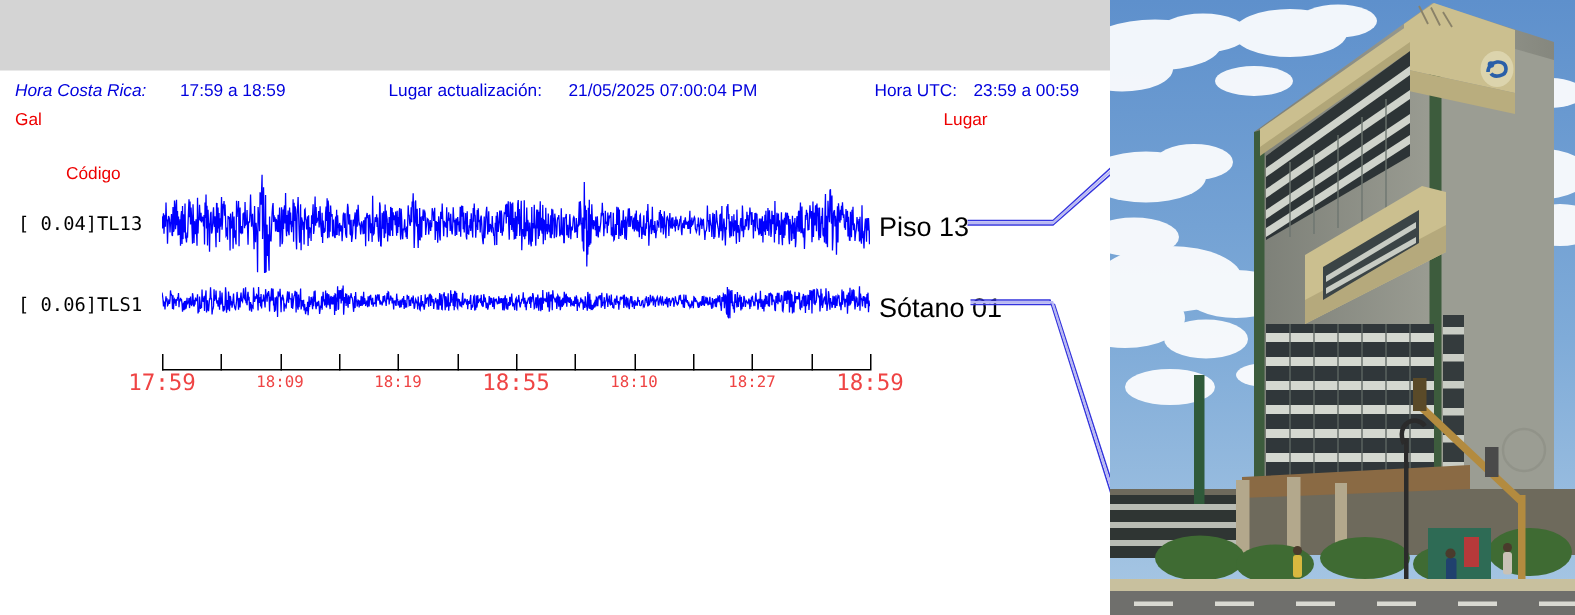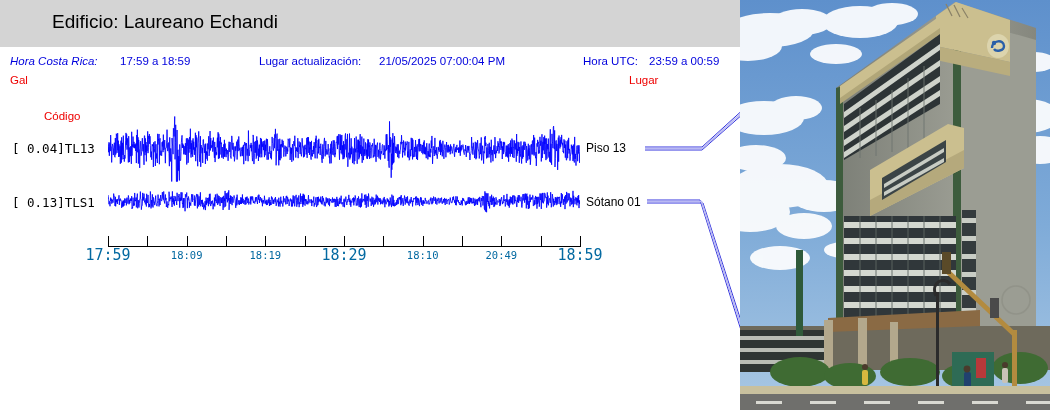--- a/index.html
+++ b/index.html
@@ -48,37 +48,37 @@
   .chan-label{
     position:absolute;left:12px;
     font-family:"DejaVu Sans Mono","Liberation Mono",monospace;
     font-size:12.5px;color:#000;white-space:nowrap;letter-spacing:0px;
   }
   .chan-label.c1{top:141px;}
   .chan-label.c2{top:195px;}
 
   .place-label{
     position:absolute;left:586px;
-    font-size:12px;color:#000;white-space:nowrap;
+    font-size:18px;color:#000;white-space:nowrap;
   }
   .place-label.p1{top:141px;}
   .place-label.p2{top:195px;}
 
   
   .trace-wrap{position:absolute;left:108px;width:472px;}
   .trace-wrap.t1{top:116px;height:66px;}
   .trace-wrap.t2{top:176px;height:50px;}
   .trace-wrap svg{display:block;width:472px;height:100%;}
 
   
   .axis{position:absolute;left:108px;top:236px;width:472px;height:30px;}
   .axis .axis-line{position:absolute;left:0;top:10px;width:472px;height:1px;background:#000;}
   .axis .tick{position:absolute;top:0;width:1px;height:11px;background:#000;}
   .axis .tlabel{
-    position:absolute;top:12px;color:#0369a1;white-space:nowrap;
+    position:absolute;top:12px;color:#ef4444;white-space:nowrap;
     font-family:"DejaVu Sans Mono","Liberation Mono",monospace;
     transform:translateX(-50%);
   }
   .axis .tlabel.major{font-size:15px;top:10px;}
   .axis .tlabel.minor{font-size:10.5px;top:13px;}
 
   
   .leader{position:absolute;left:0;top:0;width:740px;height:410px;pointer-events:none;}
 
   
@@ -86,21 +86,20 @@
   .photo svg{display:block;}
 </style>
 </head>
 <body>
 
 <div id="root">
 
   <div class="left-panel">
 
     <div class="title-bar">
-      <div class="title-building">Edificio: Laureano Echandi</div>
     </div>
 
     <div class="info-row blue i-cr-label">Hora Costa Rica:</div>
     <div class="info-row blue i-cr-value">17:59 a 18:59</div>
 
     <div class="info-row blue i-upd-label">Lugar actualización:</div>
     <div class="info-row blue i-upd-value">21/05/2025 07:00:04 PM</div>
 
     <div class="info-row blue i-utc-label">Hora UTC:</div>
     <div class="info-row blue i-utc-value">23:59 a 00:59</div>
@@ -110,47 +109,47 @@
     <div class="info-row red i-lugar">Lugar</div>
 
     <div class="chan-label c1">[  0.04]TL13</div>
     <div class="place-label p1">Piso 13</div>
     <div class="trace-wrap t1">
       <svg id="trace1" viewBox="0 0 472 66" preserveAspectRatio="none">
           <path d="M0.00,28.26L0.33,36.25L0.67,30.71L1.00,26.26L1.33,39.81L1.67,30.84L2.00,27.20L2.33,35.12L2.67,19.09L3.00,31.09L3.34,30.90L3.67,46.42L4.00,35.19L4.34,27.94L4.67,28.83L5.00,30.19L5.34,39.05L5.67,32.41L6.00,32.15L6.34,26.72L6.67,40.64L7.00,41.27L7.34,22.06L7.67,38.62L8.01,37.51L8.34,17.71L8.67,20.58L9.01,36.87L9.34,32.93L9.67,17.14L10.01,34.18L10.34,24.70L10.67,40.97L11.01,28.33L11.34,40.63L11.67,38.36L12.01,30.25L12.34,47.79L12.68,28.24L13.01,24.68L13.34,46.65L13.68,21.30L14.01,43.42L14.34,26.84L14.68,35.46L15.01,38.96L15.34,19.66L15.68,43.00L16.01,42.28L16.34,45.63L16.68,39.08L17.01,42.52L17.35,32.91L17.68,24.21L18.01,16.92L18.35,28.85L18.68,18.31L19.01,33.60L19.35,22.29L19.68,27.53L20.01,36.43L20.35,46.42L20.68,20.18L21.01,30.69L21.35,46.07L21.68,31.43L22.02,36.80L22.35,40.17L22.68,30.24L23.02,38.38L23.35,47.83L23.68,15.80L24.02,39.69L24.35,28.47L24.68,30.75L25.02,20.57L25.35,27.40L25.68,31.54L26.02,25.84L26.35,32.24L26.69,28.35L27.02,31.51L27.35,28.56L27.69,34.96L28.02,27.37L28.35,47.05L28.69,19.06L29.02,29.33L29.35,13.66L29.69,36.29L30.02,21.25L30.35,47.63L30.69,23.88L31.02,32.39L31.36,33.92L31.69,51.90L32.02,33.65L32.36,26.34L32.69,25.24L33.02,39.69L33.36,38.68L33.69,35.72L34.02,27.06L34.36,22.17L34.69,33.16L35.02,35.29L35.36,28.15L35.69,38.82L36.03,48.85L36.36,19.70L36.69,19.74L37.03,39.18L37.36,22.38L37.69,36.27L38.03,26.07L38.36,45.39L38.69,29.48L39.03,35.10L39.36,28.39L39.69,15.36L40.03,37.13L40.36,31.49L40.70,19.88L41.03,22.95L41.36,18.06L41.70,27.86L42.03,20.27L42.36,29.26L42.70,41.21L43.03,40.62L43.36,35.61L43.70,43.76L44.03,28.38L44.36,28.46L44.70,30.15L45.03,28.65L45.37,51.01L45.70,26.37L46.03,36.30L46.37,35.51L46.70,32.41L47.03,25.24L47.37,49.90L47.70,34.99L48.03,28.28L48.37,42.45L48.70,37.53L49.03,43.54L49.37,47.00L49.70,17.83L50.04,28.56L50.37,23.22L50.70,24.34L51.04,17.97L51.37,48.21L51.70,24.82L52.04,22.31L52.37,38.98L52.70,39.38L53.04,34.76L53.37,39.04L53.70,39.73L54.04,26.26L54.37,30.49L54.71,25.47L55.04,36.14L55.37,18.63L55.71,33.95L56.04,33.45L56.37,32.83L56.71,24.04L57.04,36.82L57.37,47.20L57.71,32.12L58.04,32.37L58.37,31.90L58.71,24.78L59.04,13.68L59.38,26.36L59.71,35.12L60.04,30.04L60.38,26.50L60.71,34.18L61.04,37.67L61.38,50.16L61.71,21.37L62.04,40.81L62.38,45.48L62.71,32.45L63.04,37.73L63.38,40.10L63.71,65.50L64.05,22.02L64.38,27.10L64.71,30.09L65.05,38.16L65.38,12.25L65.71,14.17L66.05,20.47L66.38,11.30L66.71,0.50L67.05,43.35L67.38,26.35L67.71,8.80L68.05,31.91L68.38,65.50L68.72,65.50L69.05,13.99L69.38,65.50L69.72,34.97L70.05,33.78L70.38,54.68L70.72,40.21L71.05,56.20L71.38,64.44L71.72,28.41L72.05,44.85L72.38,44.11L72.72,44.33L73.05,35.37L73.39,26.39L73.72,21.58L74.05,19.33L74.39,31.94L74.72,27.53L75.05,31.56L75.39,28.77L75.72,38.31L76.05,29.97L76.39,30.94L76.72,37.64L77.05,38.54L77.39,27.23L77.72,38.73L78.06,35.20L78.39,22.37L78.72,48.50L79.06,37.12L79.39,30.65L79.72,22.21L80.06,46.84L80.39,44.75L80.72,23.65L81.06,36.66L81.39,23.40L81.72,20.96L82.06,33.00L82.39,12.72L82.73,36.26L83.06,41.50L83.39,27.28L83.73,38.31L84.06,24.41L84.39,38.79L84.73,40.83L85.06,22.36L85.39,33.63L85.73,25.76L86.06,33.76L86.39,38.83L86.73,31.36L87.06,35.15L87.40,16.76L87.73,45.18L88.06,19.21L88.40,31.30L88.73,21.50L89.06,23.48L89.40,42.62L89.73,50.24L90.06,27.35L90.40,22.21L90.73,15.35L91.06,26.23L91.40,37.92L91.73,45.78L92.07,40.48L92.40,20.16L92.73,50.80L93.07,29.00L93.40,30.65L93.73,32.13L94.07,37.27L94.40,31.81L94.73,46.98L95.07,23.96L95.40,23.43L95.73,29.69L96.07,31.07L96.40,36.98L96.73,31.34L97.07,28.28L97.40,47.95L97.74,27.59L98.07,42.84L98.40,35.37L98.74,39.06L99.07,35.83L99.40,44.60L99.74,27.47L100.07,33.28L100.40,27.09L100.74,20.23L101.07,39.94L101.40,37.49L101.74,26.00L102.07,15.05L102.41,34.45L102.74,22.01L103.07,32.22L103.41,31.91L103.74,29.18L104.07,31.02L104.41,24.61L104.74,35.62L105.07,30.75L105.41,21.55L105.74,33.02L106.07,36.98L106.41,41.93L106.74,25.91L107.08,46.07L107.41,31.08L107.74,35.54L108.08,39.26L108.41,36.29L108.74,38.48L109.08,25.82L109.41,21.70L109.74,31.39L110.08,16.23L110.41,42.81L110.74,17.69L111.08,21.18L111.41,42.25L111.75,25.30L112.08,38.54L112.41,21.04L112.75,27.67L113.08,28.05L113.41,26.63L113.75,41.61L114.08,31.57L114.41,31.02L114.75,41.12L115.08,41.78L115.41,42.73L115.75,28.34L116.08,40.84L116.42,23.84L116.75,40.61L117.08,27.55L117.42,34.90L117.75,34.45L118.08,41.17L118.42,32.61L118.75,35.64L119.08,38.32L119.42,34.23L119.75,35.85L120.08,44.79L120.42,38.07L120.75,27.73L121.09,25.75L121.42,28.58L121.75,35.96L122.09,26.11L122.42,39.72L122.75,41.37L123.09,42.55L123.42,26.76L123.75,19.88L124.09,22.38L124.42,32.94L124.75,33.70L125.09,26.84L125.42,40.01L125.76,40.48L126.09,30.51L126.42,45.35L126.76,42.62L127.09,39.46L127.42,30.44L127.76,34.71L128.09,32.10L128.42,29.16L128.76,25.62L129.09,43.51L129.42,37.14L129.76,23.61L130.09,35.15L130.43,30.77L130.76,20.46L131.09,27.44L131.43,34.32L131.76,32.32L132.09,34.62L132.43,40.32L132.76,37.05L133.09,31.51L133.43,33.55L133.76,35.35L134.09,40.18L134.43,30.82L134.76,39.85L135.10,33.39L135.43,28.91L135.76,48.16L136.10,30.36L136.43,27.58L136.76,25.99L137.10,29.38L137.43,27.41L137.76,44.82L138.10,34.80L138.43,27.00L138.76,30.28L139.10,39.55L139.43,32.89L139.77,35.48L140.10,45.26L140.43,14.56L140.77,35.23L141.10,40.04L141.43,39.48L141.77,33.51L142.10,28.82L142.43,29.56L142.77,31.91L143.10,26.90L143.43,35.30L143.77,28.98L144.10,39.50L144.44,45.14L144.77,41.40L145.10,18.93L145.44,21.35L145.77,47.84L146.10,47.94L146.44,37.44L146.77,25.81L147.10,32.70L147.44,36.65L147.77,24.91L148.10,42.63L148.44,41.66L148.77,20.41L149.11,39.67L149.44,24.45L149.77,28.29L150.11,30.26L150.44,45.01L150.77,32.69L151.11,40.86L151.44,28.64L151.77,40.45L152.11,41.37L152.44,21.94L152.77,23.29L153.11,37.71L153.44,22.75L153.78,41.29L154.11,25.54L154.44,30.71L154.78,28.51L155.11,27.65L155.44,34.12L155.78,25.05L156.11,33.64L156.44,41.11L156.78,24.50L157.11,39.28L157.44,28.69L157.78,35.26L158.11,25.42L158.45,22.73L158.78,35.42L159.11,43.74L159.45,23.18L159.78,29.34L160.11,40.53L160.45,43.53L160.78,36.39L161.11,37.64L161.45,35.69L161.78,30.24L162.11,37.77L162.45,37.15L162.78,42.12L163.12,34.94L163.45,43.32L163.78,33.66L164.12,20.93L164.45,27.05L164.78,27.55L165.12,32.98L165.45,34.62L165.78,31.53L166.12,22.14L166.45,32.14L166.78,18.40L167.12,22.01L167.45,12.89L167.79,29.04L168.12,49.32L168.45,38.97L168.79,18.94L169.12,17.64L169.45,32.54L169.79,34.93L170.12,23.22L170.45,38.90L170.79,49.34L171.12,33.28L171.45,43.96L171.79,22.74L172.12,44.28L172.46,28.47L172.79,36.59L173.12,42.28L173.46,28.02L173.79,30.40L174.12,23.63L174.46,31.31L174.79,25.78L175.12,24.85L175.46,26.41L175.79,40.66L176.12,36.26L176.46,33.26L176.79,29.65L177.13,30.05L177.46,30.19L177.79,40.39L178.13,36.26L178.46,32.49L178.79,30.69L179.13,38.00L179.46,32.48L179.79,35.46L180.13,22.78L180.46,24.30L180.79,25.54L181.13,31.27L181.46,29.79L181.80,22.45L182.13,43.96L182.46,37.53L182.80,31.33L183.13,37.93L183.46,32.02L183.80,45.84L184.13,37.45L184.46,28.14L184.80,31.74L185.13,41.62L185.46,44.36L185.80,25.20L186.13,29.06L186.47,29.79L186.80,19.76L187.13,28.96L187.47,33.50L187.80,41.56L188.13,31.24L188.47,35.06L188.80,32.17L189.13,34.38L189.47,35.94L189.80,22.18L190.13,42.15L190.47,31.72L190.80,30.51L191.13,25.48L191.47,31.07L191.80,29.33L192.14,37.95L192.47,26.48L192.80,33.03L193.14,38.27L193.47,40.31L193.80,35.26L194.14,22.26L194.47,28.98L194.80,31.65L195.14,31.39L195.47,41.30L195.80,30.94L196.14,29.61L196.47,40.59L196.81,30.59L197.14,28.76L197.47,33.08L197.81,32.61L198.14,38.45L198.47,36.53L198.81,21.86L199.14,41.89L199.47,23.62L199.81,21.00L200.14,28.56L200.47,21.30L200.81,36.90L201.14,25.62L201.48,38.92L201.81,31.58L202.14,33.22L202.48,26.02L202.81,41.44L203.14,43.65L203.48,24.89L203.81,39.90L204.14,37.35L204.48,40.47L204.81,34.14L205.14,35.66L205.48,30.07L205.81,38.04L206.15,26.17L206.48,32.02L206.81,37.22L207.15,42.32L207.48,22.67L207.81,31.84L208.15,19.72L208.48,27.06L208.81,27.74L209.15,42.43L209.48,35.43L209.81,34.36L210.15,23.94L210.48,37.39L210.82,22.80L211.15,30.15L211.48,32.05L211.82,30.75L212.15,39.01L212.48,29.30L212.82,27.74L213.15,32.74L213.48,40.34L213.82,44.40L214.15,46.83L214.48,38.34L214.82,28.32L215.15,42.78L215.49,37.83L215.82,30.19L216.15,24.90L216.49,21.92L216.82,30.81L217.15,40.32L217.49,34.33L217.82,24.92L218.15,38.62L218.49,36.06L218.82,33.35L219.15,34.45L219.49,38.03L219.82,38.54L220.16,28.07L220.49,35.43L220.82,35.93L221.16,41.39L221.49,40.38L221.82,47.46L222.16,32.47L222.49,37.57L222.82,27.80L223.16,47.29L223.49,25.41L223.82,29.77L224.16,38.69L224.49,34.53L224.83,30.83L225.16,24.37L225.49,30.93L225.83,39.28L226.16,24.34L226.49,27.48L226.83,41.16L227.16,37.01L227.49,38.31L227.83,30.27L228.16,25.94L228.49,26.29L228.83,26.49L229.16,20.30L229.50,33.06L229.83,19.83L230.16,28.58L230.50,27.43L230.83,18.13L231.16,34.40L231.50,43.76L231.83,29.63L232.16,18.44L232.50,34.05L232.83,19.63L233.16,37.37L233.50,28.26L233.83,18.94L234.17,38.47L234.50,29.37L234.83,43.16L235.17,42.93L235.50,25.24L235.83,43.10L236.17,28.20L236.50,41.33L236.83,33.66L237.17,19.85L237.50,17.42L237.83,33.56L238.17,23.27L238.50,41.27L238.84,36.22L239.17,27.69L239.50,17.91L239.84,50.81L240.17,39.26L240.50,36.73L240.84,38.01L241.17,41.73L241.50,17.56L241.84,43.45L242.17,32.26L242.50,41.55L242.84,36.15L243.17,22.28L243.51,38.19L243.84,30.62L244.17,32.90L244.51,47.09L244.84,44.15L245.17,32.42L245.51,37.27L245.84,46.29L246.17,48.22L246.51,21.99L246.84,45.07L247.17,36.16L247.51,32.72L247.84,36.35L248.18,20.54L248.51,33.08L248.84,37.18L249.18,47.79L249.51,33.36L249.84,23.73L250.18,36.38L250.51,23.80L250.84,43.29L251.18,25.20L251.51,41.42L251.84,28.14L252.18,18.10L252.51,37.70L252.85,29.11L253.18,37.75L253.51,39.84L253.85,20.59L254.18,46.77L254.51,30.62L254.85,30.98L255.18,35.23L255.51,44.09L255.85,22.57L256.18,38.28L256.51,33.38L256.85,40.08L257.18,37.45L257.52,26.36L257.85,32.65L258.18,38.75L258.52,33.66L258.85,42.54L259.18,27.51L259.52,42.78L259.85,23.24L260.18,40.37L260.52,23.68L260.85,31.14L261.18,29.26L261.52,42.83L261.85,26.43L262.19,29.66L262.52,34.23L262.85,42.16L263.19,40.14L263.52,31.24L263.85,28.97L264.19,30.11L264.52,27.36L264.85,32.69L265.19,41.56L265.52,39.39L265.85,40.58L266.19,22.76L266.52,38.44L266.86,40.29L267.19,40.50L267.52,28.89L267.86,45.71L268.19,45.71L268.52,29.30L268.86,29.13L269.19,28.31L269.52,26.62L269.86,40.80L270.19,39.67L270.52,33.79L270.86,41.69L271.19,42.48L271.53,34.49L271.86,26.77L272.19,32.62L272.53,43.54L272.86,37.62L273.19,35.08L273.53,37.56L273.86,34.30L274.19,29.42L274.53,28.46L274.86,29.28L275.19,39.08L275.53,37.32L275.86,38.47L276.20,29.35L276.53,34.27L276.86,42.60L277.20,33.61L277.53,35.22L277.86,28.15L278.20,18.45L278.53,34.30L278.86,18.10L279.20,23.57L279.53,33.06L279.86,33.08L280.20,44.99L280.53,29.08L280.87,49.18L281.20,51.69L281.53,5.39L281.87,36.55L282.20,21.05L282.53,30.84L282.87,23.93L283.20,61.71L283.53,37.75L283.87,53.75L284.20,22.44L284.53,48.54L284.87,17.17L285.20,47.30L285.53,26.87L285.87,46.39L286.20,35.66L286.54,20.14L286.87,29.34L287.20,36.12L287.54,36.89L287.87,30.62L288.20,34.55L288.54,31.55L288.87,37.47L289.20,28.43L289.54,40.99L289.87,41.11L290.20,28.25L290.54,34.54L290.87,42.24L291.21,34.64L291.54,37.29L291.87,37.90L292.21,34.94L292.54,32.02L292.87,25.89L293.21,28.23L293.54,19.15L293.87,27.26L294.21,26.06L294.54,41.41L294.87,34.87L295.21,36.27L295.54,24.50L295.88,31.61L296.21,33.24L296.54,31.79L296.88,39.50L297.21,25.62L297.54,34.46L297.88,31.56L298.21,27.67L298.54,28.57L298.88,27.49L299.21,25.38L299.54,40.83L299.88,35.47L300.21,41.71L300.55,37.26L300.88,25.90L301.21,44.25L301.55,43.76L301.88,39.43L302.21,33.40L302.55,40.23L302.88,40.26L303.21,21.83L303.55,33.95L303.88,27.98L304.21,22.27L304.55,43.40L304.88,23.75L305.22,37.16L305.55,41.01L305.88,41.06L306.22,33.33L306.55,30.97L306.88,40.73L307.22,32.08L307.55,24.11L307.88,35.79L308.22,30.56L308.55,43.08L308.88,33.91L309.22,28.32L309.55,44.02L309.89,35.71L310.22,31.44L310.55,29.16L310.89,23.04L311.22,35.36L311.55,22.85L311.89,30.50L312.22,35.23L312.55,28.12L312.89,29.26L313.22,28.79L313.55,33.87L313.89,36.86L314.22,31.51L314.56,29.09L314.89,38.25L315.22,28.73L315.56,26.41L315.89,37.10L316.22,24.40L316.56,38.17L316.89,33.11L317.22,30.77L317.56,38.42L317.89,31.87L318.22,42.18L318.56,27.79L318.89,27.16L319.23,34.87L319.56,36.16L319.89,43.38L320.23,35.21L320.56,40.44L320.89,32.64L321.23,27.55L321.56,40.71L321.89,38.68L322.23,41.20L322.56,32.83L322.89,36.56L323.23,24.53L323.56,32.02L323.90,19.95L324.23,29.51L324.56,47.85L324.90,38.67L325.23,34.68L325.56,32.31L325.90,30.15L326.23,40.03L326.56,38.55L326.90,21.92L327.23,37.40L327.56,33.98L327.90,36.91L328.23,39.23L328.57,31.33L328.90,36.92L329.23,42.73L329.57,38.14L329.90,37.64L330.23,30.88L330.57,34.10L330.90,31.79L331.23,35.76L331.57,25.32L331.90,30.54L332.23,23.95L332.57,39.06L332.90,26.64L333.24,36.21L333.57,28.18L333.90,29.71L334.24,40.36L334.57,35.80L334.90,24.80L335.24,33.40L335.57,35.80L335.90,42.80L336.24,34.31L336.57,29.13L336.90,28.52L337.24,30.08L337.57,31.48L337.91,41.28L338.24,31.60L338.57,26.00L338.91,33.90L339.24,36.33L339.57,32.15L339.91,29.00L340.24,36.41L340.57,28.84L340.91,34.62L341.24,33.58L341.57,35.63L341.91,30.50L342.24,38.27L342.58,28.43L342.91,34.63L343.24,30.40L343.58,31.15L343.91,33.35L344.24,37.44L344.58,35.26L344.91,34.19L345.24,30.60L345.58,30.86L345.91,27.88L346.24,37.97L346.58,40.75L346.91,35.00L347.25,32.61L347.58,35.98L347.91,30.84L348.25,36.30L348.58,30.67L348.91,28.89L349.25,33.74L349.58,32.57L349.91,33.63L350.25,31.97L350.58,36.71L350.91,31.12L351.25,36.61L351.58,31.42L351.92,24.51L352.25,39.76L352.58,30.56L352.92,35.30L353.25,28.97L353.58,33.83L353.92,33.45L354.25,31.73L354.58,29.77L354.92,28.63L355.25,29.51L355.58,36.60L355.92,37.22L356.25,38.62L356.59,37.50L356.92,33.39L357.25,35.04L357.59,29.00L357.92,32.97L358.25,40.91L358.59,34.49L358.92,33.80L359.25,29.96L359.59,30.45L359.92,36.62L360.25,30.59L360.59,34.34L360.92,29.92L361.26,35.66L361.59,38.13L361.92,44.00L362.26,38.91L362.59,37.95L362.92,37.72L363.26,34.53L363.59,21.00L363.92,31.49L364.26,30.69L364.59,35.16L364.92,38.65L365.26,26.75L365.59,31.95L365.93,33.80L366.26,34.90L366.59,42.06L366.93,32.31L367.26,25.80L367.59,34.98L367.93,43.25L368.26,26.63L368.59,42.16L368.93,34.33L369.26,32.02L369.59,24.13L369.93,29.95L370.26,32.74L370.60,35.31L370.93,36.84L371.26,42.53L371.60,39.56L371.93,27.34L372.26,27.08L372.60,38.14L372.93,32.93L373.26,21.42L373.60,44.37L373.93,41.25L374.26,34.63L374.60,29.73L374.93,33.69L375.27,39.84L375.60,47.63L375.93,35.38L376.27,37.23L376.60,21.49L376.93,23.04L377.27,20.09L377.60,29.98L377.93,26.76L378.27,37.52L378.60,42.42L378.93,31.48L379.27,39.83L379.60,41.56L379.93,27.97L380.27,32.97L380.60,34.49L380.94,41.47L381.27,26.78L381.60,38.14L381.94,33.79L382.27,30.83L382.60,37.83L382.94,46.51L383.27,23.76L383.60,35.44L383.94,39.15L384.27,33.96L384.60,38.93L384.94,45.24L385.27,38.96L385.61,31.95L385.94,29.40L386.27,33.46L386.61,38.17L386.94,21.09L387.27,28.55L387.61,42.12L387.94,36.65L388.27,34.56L388.61,37.16L388.94,30.22L389.27,30.93L389.61,34.96L389.94,25.25L390.28,30.98L390.61,27.39L390.94,37.44L391.28,35.86L391.61,29.39L391.94,22.40L392.28,26.75L392.61,25.64L392.94,33.91L393.28,25.42L393.61,31.62L393.94,30.70L394.28,43.02L394.61,30.41L394.95,35.14L395.28,26.00L395.61,38.08L395.95,25.83L396.28,28.42L396.61,26.59L396.95,35.76L397.28,36.42L397.61,37.52L397.95,40.85L398.28,29.63L398.61,40.14L398.95,35.48L399.28,29.62L399.62,41.38L399.95,34.72L400.28,28.14L400.62,45.70L400.95,31.59L401.28,37.19L401.62,37.77L401.95,27.13L402.28,40.61L402.62,24.46L402.95,36.77L403.28,31.10L403.62,37.95L403.95,22.65L404.29,30.98L404.62,41.17L404.95,24.23L405.29,31.67L405.62,31.17L405.95,41.99L406.29,38.72L406.62,24.45L406.95,30.98L407.29,33.49L407.62,27.40L407.95,29.63L408.29,45.71L408.62,18.02L408.96,39.93L409.29,32.94L409.62,37.45L409.96,25.79L410.29,35.01L410.62,29.77L410.96,26.39L411.29,46.83L411.62,30.92L411.96,36.58L412.29,40.65L412.62,37.65L412.96,25.44L413.29,42.33L413.63,47.55L413.96,30.39L414.29,34.43L414.63,42.60L414.96,29.24L415.29,41.00L415.63,26.92L415.96,25.68L416.29,32.27L416.63,33.77L416.96,25.83L417.29,29.49L417.63,27.82L417.96,42.71L418.30,46.82L418.63,29.98L418.96,33.08L419.30,34.02L419.63,44.49L419.96,43.42L420.30,27.77L420.63,39.70L420.96,32.38L421.30,43.27L421.63,34.56L421.96,29.29L422.30,48.76L422.63,44.94L422.97,34.19L423.30,28.12L423.63,31.15L423.97,38.44L424.30,25.42L424.63,24.50L424.97,38.45L425.30,31.60L425.63,18.99L425.97,39.48L426.30,37.89L426.63,21.62L426.97,39.11L427.30,39.68L427.64,42.21L427.97,36.14L428.30,49.93L428.64,40.43L428.97,27.39L429.30,30.66L429.64,23.90L429.97,27.82L430.30,25.86L430.64,37.64L430.97,34.20L431.30,37.24L431.64,27.78L431.97,20.85L432.31,26.08L432.64,29.72L432.97,24.72L433.31,45.46L433.64,36.66L433.97,18.26L434.31,41.94L434.64,28.77L434.97,25.78L435.31,34.33L435.64,21.33L435.97,21.13L436.31,38.11L436.64,19.64L436.98,28.10L437.31,22.57L437.64,37.99L437.98,44.12L438.31,22.30L438.64,35.81L438.98,42.63L439.31,35.14L439.64,28.03L439.98,33.17L440.31,22.58L440.64,40.23L440.98,41.57L441.31,35.85L441.65,45.64L441.98,26.10L442.31,13.29L442.65,46.54L442.98,27.82L443.31,43.86L443.65,48.77L443.98,17.86L444.31,25.19L444.65,27.47L444.98,32.11L445.31,11.04L445.65,10.13L445.98,25.16L446.32,33.12L446.65,14.37L446.98,51.01L447.32,42.64L447.65,26.14L447.98,24.56L448.32,24.41L448.65,35.06L448.98,27.92L449.32,31.95L449.65,53.87L449.98,32.61L450.32,21.58L450.65,45.70L450.99,19.50L451.32,24.46L451.65,30.71L451.99,32.45L452.32,23.84L452.65,30.77L452.99,21.20L453.32,27.54L453.65,18.90L453.99,25.40L454.32,29.26L454.65,26.85L454.99,35.81L455.32,34.92L455.66,37.19L455.99,23.37L456.32,32.01L456.66,26.90L456.99,24.58L457.32,41.68L457.66,28.53L457.99,37.77L458.32,44.14L458.66,44.16L458.99,25.24L459.32,34.47L459.66,42.17L459.99,23.81L460.33,34.21L460.66,21.86L460.99,37.53L461.33,32.89L461.66,34.13L461.99,44.63L462.33,40.41L462.66,38.08L462.99,36.04L463.33,28.69L463.66,32.27L463.99,31.59L464.33,38.34L464.66,29.94L465.00,45.04L465.33,28.57L465.66,43.33L466.00,44.20L466.33,46.49L466.66,20.91L467.00,42.85L467.33,37.93L467.66,43.33L468.00,49.58L468.33,39.59L468.66,33.18L469.00,29.68L469.33,33.55L469.67,45.23L470.00,29.37L470.33,30.73L470.67,37.57L471.00,29.30L471.33,35.33L471.67,46.83L472.00,37.61" fill="none" stroke="#0000ff" stroke-width="0.85"></path>
         </svg>
     </div>
 
-    <div class="chan-label c2">[  0.13]TLS1</div>
+    <div class="chan-label c2">[  0.06]TLS1</div>
     <div class="place-label p2">Sótano 01</div>
     <div class="trace-wrap t2">
       <svg id="trace2" viewBox="0 0 472 50" preserveAspectRatio="none">
           <path d="M0.00,19.02L0.33,20.86L0.67,23.86L1.00,28.24L1.33,25.35L1.67,25.91L2.00,30.27L2.33,25.21L2.67,21.62L3.00,25.01L3.34,22.79L3.67,27.67L4.00,27.25L4.34,25.21L4.67,23.63L5.00,26.67L5.34,24.26L5.67,17.61L6.00,20.59L6.34,20.39L6.67,21.25L7.00,29.99L7.34,20.83L7.67,30.36L8.01,24.30L8.34,23.54L8.67,26.28L9.01,23.55L9.34,27.96L9.67,23.35L10.01,24.56L10.34,22.59L10.67,22.69L11.01,19.31L11.34,28.87L11.67,23.47L12.01,24.92L12.34,22.60L12.68,23.81L13.01,23.79L13.34,26.41L13.68,31.86L14.01,28.56L14.34,25.76L14.68,30.73L15.01,24.63L15.34,30.36L15.68,24.56L16.01,29.73L16.34,27.56L16.68,22.47L17.01,26.96L17.35,25.76L17.68,25.70L18.01,22.66L18.35,29.38L18.68,25.68L19.01,21.63L19.35,26.71L19.68,27.44L20.01,27.02L20.35,19.45L20.68,21.44L21.01,28.27L21.35,23.86L21.68,27.31L22.02,26.59L22.35,22.45L22.68,24.83L23.02,23.08L23.35,24.79L23.68,20.18L24.02,32.95L24.35,31.28L24.68,31.94L25.02,21.65L25.35,24.98L25.68,29.89L26.02,27.31L26.35,29.37L26.69,16.94L27.02,25.08L27.35,24.01L27.69,25.13L28.02,21.58L28.35,31.35L28.69,21.45L29.02,20.89L29.35,17.62L29.69,32.26L30.02,28.88L30.35,24.15L30.69,30.60L31.02,31.42L31.36,27.25L31.69,23.33L32.02,23.37L32.36,15.58L32.69,22.53L33.02,23.05L33.36,33.64L33.69,30.40L34.02,30.02L34.36,27.92L34.69,16.88L35.02,24.70L35.36,20.95L35.69,23.66L36.03,17.63L36.36,24.76L36.69,26.35L37.03,24.12L37.36,28.37L37.69,27.58L38.03,22.39L38.36,30.52L38.69,17.83L39.03,25.85L39.36,27.03L39.69,23.88L40.03,18.95L40.36,26.12L40.70,31.13L41.03,31.27L41.36,28.04L41.70,30.90L42.03,27.22L42.36,15.51L42.70,19.62L43.03,32.42L43.36,27.36L43.70,24.01L44.03,30.43L44.36,18.38L44.70,22.69L45.03,31.49L45.37,21.39L45.70,22.18L46.03,26.49L46.37,25.84L46.70,29.14L47.03,26.49L47.37,23.80L47.70,19.65L48.03,26.79L48.37,28.30L48.70,29.78L49.03,30.21L49.37,27.55L49.70,24.76L50.04,18.62L50.37,22.41L50.70,24.49L51.04,30.42L51.37,22.67L51.70,23.91L52.04,29.00L52.37,22.14L52.70,19.05L53.04,24.41L53.37,24.49L53.70,25.11L54.04,21.02L54.37,16.18L54.71,22.37L55.04,23.05L55.37,23.70L55.71,15.49L56.04,25.38L56.37,25.11L56.71,27.46L57.04,20.72L57.37,18.48L57.71,24.24L58.04,21.93L58.37,31.03L58.71,28.36L59.04,25.38L59.38,28.44L59.71,31.85L60.04,28.01L60.38,28.75L60.71,29.22L61.04,15.73L61.38,20.36L61.71,25.25L62.04,23.54L62.38,21.60L62.71,23.17L63.04,20.40L63.38,20.83L63.71,23.84L64.05,30.98L64.38,15.40L64.71,25.97L65.05,22.73L65.38,22.47L65.71,28.26L66.05,19.94L66.38,29.60L66.71,24.34L67.05,24.03L67.38,24.99L67.71,20.44L68.05,22.72L68.38,25.39L68.72,28.97L69.05,16.77L69.38,20.49L69.72,21.60L70.05,25.15L70.38,19.98L70.72,20.50L71.05,17.99L71.38,20.86L71.72,31.66L72.05,21.83L72.38,24.96L72.72,20.94L73.05,16.24L73.39,24.46L73.72,20.45L74.05,16.44L74.39,27.72L74.72,26.95L75.05,32.04L75.39,22.10L75.72,31.16L76.05,23.28L76.39,22.37L76.72,23.69L77.05,35.25L77.39,18.31L77.72,19.90L78.06,21.14L78.39,20.24L78.72,16.52L79.06,23.57L79.39,32.17L79.72,22.16L80.06,24.29L80.39,20.48L80.72,22.08L81.06,23.33L81.39,31.71L81.72,26.19L82.06,28.20L82.39,27.20L82.73,29.72L83.06,25.01L83.39,21.78L83.73,18.16L84.06,24.64L84.39,25.86L84.73,18.44L85.06,22.55L85.39,23.24L85.73,23.24L86.06,23.27L86.39,29.32L86.73,19.47L87.06,29.90L87.40,27.11L87.73,23.47L88.06,21.28L88.40,20.81L88.73,17.96L89.06,19.60L89.40,32.39L89.73,18.55L90.06,20.55L90.40,28.74L90.73,30.49L91.06,20.36L91.40,28.82L91.73,23.65L92.07,23.96L92.40,16.34L92.73,30.32L93.07,28.12L93.40,24.00L93.73,27.23L94.07,27.92L94.40,23.82L94.73,31.03L95.07,26.70L95.40,30.31L95.73,33.38L96.07,29.94L96.40,28.73L96.73,31.39L97.07,25.17L97.40,34.08L97.74,29.59L98.07,21.56L98.40,28.71L98.74,24.45L99.07,27.27L99.40,21.98L99.74,23.10L100.07,26.10L100.40,30.20L100.74,21.61L101.07,28.22L101.40,18.19L101.74,25.14L102.07,17.70L102.41,27.55L102.74,30.08L103.07,27.02L103.41,25.23L103.74,28.15L104.07,26.64L104.41,24.59L104.74,27.53L105.07,33.29L105.41,30.52L105.74,27.64L106.07,29.20L106.41,21.55L106.74,30.44L107.08,24.77L107.41,18.50L107.74,24.83L108.08,23.55L108.41,27.06L108.74,26.62L109.08,17.75L109.41,28.18L109.74,28.94L110.08,19.44L110.41,21.77L110.74,27.42L111.08,20.12L111.41,21.48L111.75,27.35L112.08,30.06L112.41,22.34L112.75,21.28L113.08,26.19L113.41,27.05L113.75,21.84L114.08,26.97L114.41,23.56L114.75,20.90L115.08,33.92L115.41,19.91L115.75,20.15L116.08,31.38L116.42,22.35L116.75,25.11L117.08,14.90L117.42,30.56L117.75,29.81L118.08,17.29L118.42,23.10L118.75,20.66L119.08,17.30L119.42,26.30L119.75,21.85L120.08,16.29L120.42,24.47L120.75,14.32L121.09,33.88L121.42,28.23L121.75,22.04L122.09,26.21L122.42,19.50L122.75,27.90L123.09,19.95L123.42,22.00L123.75,26.60L124.09,29.16L124.42,20.91L124.75,22.40L125.09,26.67L125.42,22.56L125.76,21.49L126.09,19.48L126.42,22.19L126.76,22.45L127.09,24.05L127.42,28.06L127.76,31.88L128.09,27.15L128.42,21.44L128.76,29.40L129.09,18.70L129.42,24.26L129.76,24.53L130.09,28.36L130.43,26.44L130.76,24.15L131.09,24.48L131.43,28.89L131.76,25.48L132.09,24.30L132.43,27.91L132.76,21.29L133.09,24.32L133.43,27.98L133.76,21.73L134.09,27.16L134.43,18.47L134.76,26.61L135.10,22.81L135.43,24.52L135.76,27.98L136.10,26.78L136.43,25.06L136.76,24.31L137.10,28.82L137.43,21.49L137.76,25.41L138.10,28.26L138.43,21.25L138.76,24.19L139.10,20.61L139.43,24.30L139.77,27.07L140.10,23.69L140.43,22.57L140.77,28.51L141.10,26.38L141.43,26.02L141.77,26.05L142.10,26.73L142.43,20.56L142.77,28.43L143.10,21.61L143.43,22.71L143.77,20.30L144.10,24.40L144.44,20.68L144.77,20.64L145.10,25.21L145.44,27.07L145.77,24.85L146.10,25.29L146.44,26.37L146.77,27.54L147.10,25.55L147.44,21.39L147.77,25.66L148.10,21.89L148.44,21.04L148.77,24.55L149.11,24.97L149.44,27.98L149.77,23.05L150.11,19.44L150.44,23.64L150.77,18.56L151.11,18.85L151.44,26.91L151.77,23.12L152.11,24.52L152.44,21.05L152.77,22.57L153.11,22.71L153.44,26.30L153.78,22.47L154.11,25.53L154.44,30.24L154.78,24.36L155.11,25.98L155.44,24.22L155.78,27.41L156.11,27.49L156.44,19.78L156.78,23.83L157.11,23.77L157.44,27.62L157.78,24.86L158.11,26.05L158.45,29.07L158.78,23.80L159.11,26.91L159.45,28.86L159.78,24.62L160.11,23.65L160.45,23.32L160.78,27.25L161.11,21.36L161.45,29.98L161.78,25.29L162.11,23.98L162.45,29.15L162.78,26.27L163.12,29.02L163.45,20.49L163.78,22.66L164.12,21.81L164.45,21.71L164.78,27.71L165.12,27.35L165.45,23.93L165.78,27.95L166.12,23.36L166.45,22.66L166.78,22.87L167.12,26.29L167.45,21.02L167.79,24.98L168.12,29.85L168.45,28.87L168.79,25.71L169.12,23.51L169.45,24.38L169.79,26.19L170.12,25.10L170.45,30.37L170.79,21.72L171.12,27.84L171.45,25.75L171.79,30.14L172.12,30.65L172.46,26.05L172.79,20.74L173.12,27.42L173.46,26.85L173.79,24.76L174.12,27.98L174.46,27.59L174.79,30.51L175.12,28.30L175.46,20.27L175.79,26.30L176.12,26.18L176.46,22.78L176.79,22.65L177.13,22.39L177.46,24.87L177.79,28.42L178.13,20.39L178.46,21.69L178.79,19.79L179.13,28.00L179.46,21.17L179.79,21.67L180.13,25.28L180.46,25.26L180.79,23.43L181.13,29.98L181.46,26.43L181.80,25.83L182.13,24.16L182.46,22.57L182.80,25.08L183.13,24.30L183.46,30.49L183.80,23.48L184.13,25.15L184.46,30.44L184.80,24.98L185.13,19.36L185.46,27.15L185.80,27.11L186.13,20.20L186.47,30.10L186.80,30.35L187.13,24.00L187.47,20.63L187.80,20.81L188.13,18.86L188.47,24.41L188.80,30.78L189.13,21.53L189.47,22.20L189.80,28.36L190.13,28.10L190.47,24.19L190.80,19.45L191.13,31.17L191.47,26.40L191.80,26.00L192.14,28.08L192.47,17.58L192.80,25.83L193.14,20.05L193.47,22.96L193.80,24.07L194.14,28.02L194.47,19.86L194.80,30.82L195.14,17.78L195.47,28.48L195.80,18.39L196.14,24.76L196.47,19.42L196.81,28.99L197.14,29.64L197.47,23.01L197.81,25.06L198.14,23.32L198.47,27.12L198.81,28.19L199.14,25.09L199.47,27.87L199.81,28.33L200.14,23.23L200.47,19.15L200.81,27.34L201.14,26.38L201.48,25.90L201.81,23.41L202.14,23.42L202.48,24.84L202.81,25.47L203.14,27.13L203.48,23.41L203.81,30.09L204.14,24.64L204.48,26.18L204.81,25.42L205.14,26.60L205.48,23.44L205.81,20.63L206.15,30.60L206.48,27.17L206.81,28.80L207.15,28.45L207.48,25.09L207.81,21.69L208.15,21.16L208.48,31.04L208.81,29.60L209.15,29.85L209.48,20.99L209.81,29.14L210.15,27.80L210.48,20.77L210.82,26.11L211.15,24.94L211.48,23.60L211.82,24.94L212.15,22.65L212.48,26.20L212.82,20.60L213.15,27.19L213.48,27.71L213.82,24.54L214.15,28.49L214.48,20.15L214.82,21.89L215.15,25.41L215.49,22.30L215.82,25.18L216.15,29.50L216.49,27.67L216.82,25.82L217.15,30.39L217.49,28.91L217.82,26.98L218.15,21.42L218.49,25.83L218.82,27.17L219.15,22.39L219.49,26.10L219.82,22.68L220.16,25.52L220.49,28.65L220.82,26.98L221.16,22.28L221.49,30.15L221.82,24.88L222.16,23.46L222.49,24.97L222.82,22.99L223.16,25.03L223.49,26.24L223.82,25.69L224.16,26.64L224.49,21.50L224.83,24.31L225.16,26.52L225.49,22.94L225.83,23.87L226.16,25.99L226.49,22.78L226.83,24.25L227.16,30.80L227.49,23.35L227.83,23.12L228.16,30.90L228.49,23.76L228.83,20.88L229.16,26.06L229.50,29.81L229.83,22.88L230.16,30.05L230.50,30.07L230.83,27.05L231.16,25.35L231.50,28.00L231.83,21.79L232.16,27.50L232.50,23.26L232.83,23.90L233.16,19.71L233.50,25.41L233.83,28.27L234.17,26.30L234.50,26.60L234.83,28.40L235.17,30.70L235.50,25.79L235.83,23.36L236.17,22.71L236.50,31.20L236.83,23.66L237.17,25.56L237.50,24.56L237.83,20.62L238.17,24.28L238.50,27.48L238.84,28.94L239.17,25.91L239.50,26.00L239.84,23.14L240.17,24.18L240.50,23.39L240.84,18.88L241.17,26.01L241.50,25.89L241.84,22.50L242.17,28.88L242.50,24.43L242.84,30.73L243.17,25.38L243.51,26.48L243.84,24.60L244.17,23.24L244.51,23.59L244.84,22.13L245.17,26.64L245.51,21.51L245.84,29.34L246.17,22.05L246.51,25.39L246.84,22.77L247.17,19.43L247.51,20.83L247.84,24.61L248.18,29.67L248.51,29.22L248.84,26.48L249.18,22.86L249.51,22.16L249.84,29.47L250.18,27.23L250.51,20.41L250.84,23.48L251.18,31.09L251.51,25.98L251.84,23.14L252.18,22.91L252.51,31.48L252.85,22.53L253.18,23.51L253.51,30.60L253.85,17.36L254.18,26.39L254.51,24.76L254.85,23.37L255.18,23.80L255.51,24.32L255.85,22.94L256.18,25.50L256.51,18.81L256.85,23.38L257.18,28.88L257.52,25.08L257.85,18.48L258.18,31.85L258.52,28.62L258.85,20.30L259.18,24.90L259.52,22.22L259.85,20.22L260.18,30.78L260.52,17.54L260.85,21.21L261.18,22.43L261.52,22.95L261.85,23.88L262.19,25.57L262.52,23.06L262.85,22.51L263.19,29.92L263.52,26.21L263.85,20.74L264.19,21.41L264.52,28.41L264.85,23.52L265.19,21.73L265.52,30.76L265.85,28.59L266.19,24.37L266.52,24.08L266.86,28.64L267.19,22.51L267.52,27.61L267.86,26.31L268.19,18.60L268.52,24.07L268.86,26.12L269.19,20.95L269.52,19.78L269.86,28.56L270.19,21.55L270.52,24.44L270.86,24.81L271.19,22.25L271.53,26.00L271.86,24.10L272.19,22.20L272.53,28.29L272.86,23.53L273.19,26.80L273.53,26.63L273.86,27.68L274.19,24.58L274.53,27.31L274.86,28.26L275.19,22.34L275.53,22.62L275.86,26.61L276.20,20.96L276.53,22.68L276.86,31.24L277.20,23.59L277.53,26.53L277.86,27.56L278.20,28.23L278.53,25.82L278.86,25.81L279.20,22.33L279.53,25.50L279.86,23.44L280.20,26.31L280.53,23.85L280.87,30.49L281.20,26.41L281.53,25.17L281.87,29.35L282.20,21.54L282.53,24.93L282.87,28.10L283.20,27.78L283.53,31.09L283.87,18.64L284.20,21.03L284.53,28.76L284.87,29.66L285.20,19.81L285.53,30.06L285.87,23.93L286.20,30.34L286.54,30.14L286.87,27.25L287.20,29.95L287.54,29.50L287.87,26.55L288.20,25.95L288.54,29.05L288.87,23.94L289.20,28.32L289.54,22.25L289.87,22.70L290.20,27.75L290.54,27.77L290.87,21.58L291.21,22.82L291.54,20.97L291.87,22.36L292.21,24.06L292.54,20.70L292.87,29.21L293.21,19.11L293.54,27.40L293.87,27.67L294.21,25.50L294.54,25.43L294.87,22.12L295.21,29.93L295.54,25.62L295.88,24.96L296.21,23.59L296.54,19.57L296.88,22.53L297.21,28.60L297.54,23.18L297.88,25.42L298.21,21.09L298.54,26.19L298.88,27.08L299.21,26.33L299.54,20.40L299.88,27.26L300.21,25.61L300.55,28.86L300.88,28.84L301.21,29.64L301.55,24.30L301.88,23.47L302.21,23.63L302.55,27.33L302.88,23.15L303.21,21.08L303.55,25.44L303.88,25.97L304.21,24.63L304.55,30.43L304.88,25.14L305.22,25.90L305.55,22.34L305.88,22.09L306.22,23.25L306.55,22.55L306.88,22.71L307.22,23.09L307.55,20.88L307.88,29.32L308.22,20.39L308.55,26.05L308.88,26.95L309.22,25.19L309.55,21.85L309.89,29.04L310.22,27.04L310.55,22.51L310.89,26.22L311.22,28.58L311.55,30.12L311.89,24.47L312.22,23.55L312.55,21.35L312.89,26.37L313.22,21.59L313.55,28.72L313.89,24.57L314.22,25.84L314.56,27.07L314.89,29.98L315.22,23.99L315.56,27.70L315.89,24.98L316.22,27.00L316.56,26.56L316.89,27.79L317.22,21.92L317.56,24.87L317.89,24.47L318.22,24.43L318.56,27.59L318.89,27.70L319.23,27.73L319.56,27.32L319.89,24.82L320.23,24.51L320.56,24.34L320.89,28.33L321.23,27.59L321.56,28.24L321.89,27.01L322.23,22.88L322.56,24.42L322.89,21.54L323.23,25.64L323.56,25.81L323.90,28.25L324.23,22.08L324.56,27.38L324.90,27.13L325.23,25.69L325.56,20.55L325.90,22.48L326.23,24.79L326.56,24.20L326.90,24.22L327.23,21.18L327.56,27.68L327.90,22.41L328.23,24.30L328.57,24.69L328.90,28.59L329.23,23.53L329.57,24.87L329.90,22.85L330.23,21.86L330.57,23.07L330.90,27.27L331.23,27.32L331.57,24.66L331.90,22.72L332.23,22.13L332.57,25.72L332.90,26.55L333.24,24.37L333.57,21.62L333.90,25.05L334.24,27.77L334.57,25.59L334.90,25.33L335.24,25.76L335.57,23.14L335.90,26.85L336.24,25.22L336.57,21.94L336.90,27.52L337.24,28.93L337.57,22.99L337.91,23.98L338.24,22.72L338.57,24.82L338.91,28.04L339.24,24.34L339.57,25.16L339.91,24.28L340.24,23.02L340.57,23.60L340.91,23.28L341.24,28.55L341.57,26.59L341.91,25.55L342.24,21.60L342.58,24.45L342.91,24.61L343.24,26.60L343.58,27.12L343.91,25.98L344.24,26.27L344.58,22.89L344.91,20.96L345.24,23.79L345.58,20.53L345.91,24.30L346.24,24.53L346.58,26.71L346.91,23.92L347.25,25.83L347.58,28.98L347.91,20.29L348.25,29.30L348.58,23.97L348.91,24.31L349.25,20.53L349.58,23.80L349.91,25.77L350.25,24.11L350.58,26.20L350.91,27.24L351.25,26.14L351.58,27.63L351.92,28.97L352.25,27.76L352.58,29.07L352.92,27.20L353.25,24.43L353.58,27.76L353.92,25.14L354.25,29.45L354.58,21.95L354.92,22.27L355.25,25.03L355.58,22.65L355.92,24.76L356.25,24.41L356.59,24.82L356.92,26.10L357.25,28.15L357.59,29.23L357.92,25.58L358.25,28.94L358.59,26.17L358.92,24.89L359.25,26.40L359.59,27.89L359.92,23.98L360.25,21.36L360.59,27.44L360.92,25.17L361.26,21.26L361.59,27.99L361.92,24.15L362.26,26.35L362.59,21.89L362.92,25.01L363.26,26.33L363.59,22.35L363.92,27.48L364.26,26.17L364.59,27.19L364.92,24.83L365.26,21.80L365.59,27.09L365.93,25.77L366.26,28.52L366.59,29.93L366.93,22.65L367.26,29.21L367.59,24.50L367.93,25.27L368.26,23.48L368.59,25.26L368.93,28.47L369.26,22.92L369.59,28.82L369.93,23.98L370.26,24.61L370.60,21.89L370.93,22.51L371.26,25.45L371.60,20.90L371.93,21.76L372.26,26.86L372.60,27.98L372.93,31.23L373.26,22.03L373.60,23.32L373.93,25.06L374.26,19.96L374.60,20.48L374.93,29.51L375.27,25.27L375.60,20.20L375.93,21.43L376.27,32.45L376.60,33.70L376.93,15.36L377.27,35.23L377.60,35.57L377.93,16.92L378.27,27.75L378.60,36.23L378.93,17.63L379.27,26.07L379.60,25.16L379.93,17.31L380.27,28.16L380.60,25.05L380.94,30.15L381.27,27.51L381.60,32.41L381.94,20.51L382.27,20.47L382.60,25.83L382.94,24.70L383.27,28.94L383.60,18.75L383.94,26.13L384.27,28.66L384.60,22.30L384.94,25.15L385.27,20.59L385.61,25.65L385.94,31.05L386.27,21.92L386.61,30.14L386.94,26.66L387.27,26.18L387.61,28.46L387.94,21.29L388.27,22.52L388.61,24.28L388.94,28.69L389.27,25.65L389.61,24.60L389.94,25.18L390.28,25.86L390.61,26.36L390.94,25.23L391.28,23.04L391.61,26.15L391.94,30.06L392.28,23.86L392.61,28.51L392.94,22.64L393.28,22.85L393.61,21.15L393.94,25.09L394.28,25.21L394.61,28.12L394.95,26.24L395.28,26.85L395.61,22.42L395.95,19.15L396.28,25.02L396.61,24.32L396.95,23.61L397.28,30.47L397.61,28.54L397.95,23.14L398.28,25.69L398.61,25.79L398.95,17.91L399.28,28.72L399.62,25.19L399.95,23.47L400.28,30.00L400.62,28.10L400.95,24.35L401.28,31.64L401.62,23.19L401.95,28.55L402.28,20.62L402.62,26.49L402.95,26.23L403.28,21.15L403.62,26.84L403.95,24.79L404.29,28.08L404.62,19.59L404.95,28.52L405.29,19.72L405.62,19.47L405.95,20.46L406.29,19.62L406.62,27.43L406.95,20.36L407.29,25.12L407.62,23.97L407.95,24.02L408.29,26.01L408.62,30.81L408.96,31.00L409.29,21.43L409.62,26.01L409.96,21.76L410.29,19.20L410.62,26.82L410.96,22.30L411.29,19.19L411.62,24.69L411.96,25.06L412.29,25.15L412.62,23.51L412.96,20.70L413.29,21.67L413.63,31.04L413.96,31.59L414.29,28.58L414.63,21.38L414.96,18.19L415.29,24.43L415.63,23.69L415.96,17.96L416.29,21.22L416.63,26.65L416.96,18.88L417.29,17.53L417.63,23.77L417.96,18.13L418.30,32.37L418.63,18.83L418.96,17.67L419.30,28.77L419.63,20.42L419.96,20.78L420.30,32.96L420.63,27.85L420.96,25.02L421.30,32.30L421.63,24.35L421.96,18.60L422.30,26.12L422.63,22.62L422.97,21.52L423.30,23.37L423.63,21.47L423.97,23.63L424.30,22.62L424.63,19.24L424.97,19.49L425.30,29.67L425.63,30.06L425.97,26.77L426.30,24.24L426.63,29.10L426.97,21.70L427.30,22.73L427.64,19.95L427.97,28.22L428.30,23.46L428.64,20.99L428.97,32.68L429.30,20.89L429.64,28.02L429.97,26.17L430.30,26.26L430.64,20.92L430.97,21.02L431.30,30.66L431.64,26.05L431.97,17.42L432.31,22.98L432.64,24.06L432.97,17.72L433.31,32.93L433.64,19.09L433.97,17.99L434.31,16.98L434.64,26.44L434.97,16.91L435.31,27.36L435.64,25.62L435.97,25.56L436.31,23.93L436.64,16.99L436.98,17.30L437.31,19.10L437.64,21.42L437.98,22.13L438.31,21.05L438.64,31.63L438.98,26.67L439.31,16.45L439.64,27.73L439.98,19.65L440.31,29.34L440.64,26.93L440.98,24.77L441.31,22.81L441.65,22.29L441.98,23.95L442.31,26.93L442.65,16.18L442.98,22.94L443.31,31.25L443.65,27.73L443.98,26.19L444.31,18.12L444.65,20.42L444.98,26.24L445.31,30.50L445.65,22.72L445.98,26.28L446.32,25.14L446.65,29.11L446.98,28.30L447.32,21.12L447.65,26.02L447.98,27.19L448.32,21.60L448.65,28.92L448.98,28.85L449.32,20.83L449.65,26.94L449.98,27.89L450.32,23.19L450.65,21.14L450.99,22.01L451.32,20.84L451.65,26.14L451.99,28.25L452.32,25.57L452.65,30.88L452.99,25.95L453.32,17.03L453.65,27.19L453.99,23.76L454.32,18.27L454.65,23.20L454.99,24.37L455.32,28.88L455.66,23.19L455.99,24.60L456.32,25.61L456.66,20.56L456.99,33.10L457.32,25.05L457.66,19.01L457.99,27.75L458.32,23.98L458.66,15.92L458.99,26.46L459.32,25.91L459.66,22.35L459.99,17.19L460.33,24.21L460.66,24.31L460.99,17.37L461.33,17.66L461.66,24.91L461.99,30.30L462.33,26.75L462.66,21.60L462.99,25.66L463.33,22.36L463.66,28.57L463.99,26.36L464.33,27.73L464.66,23.31L465.00,14.87L465.33,31.14L465.66,19.71L466.00,22.74L466.33,23.03L466.66,24.91L467.00,28.30L467.33,22.50L467.66,21.40L468.00,24.57L468.33,21.77L468.66,28.37L469.00,29.34L469.33,22.22L469.67,26.54L470.00,19.96L470.33,26.47L470.67,19.10L471.00,32.08L471.33,24.34L471.67,28.07L472.00,26.32" fill="none" stroke="#0000ff" stroke-width="0.85"></path>
         </svg>
     </div>
 
     <div class="axis" id="time-axis">
       <div class="axis-line"></div>
     <div class="tick" style="left: 0px;"></div>
         <div class="tlabel major" style="left: 0px;">17:59</div>
         <div class="tick" style="left: 39.3333px;"></div>
         <div class="tick" style="left: 78.6667px;"></div>
         <div class="tlabel minor" style="left: 78.6667px;">18:09</div>
         <div class="tick" style="left: 118px;"></div>
         <div class="tick" style="left: 157.333px;"></div>
         <div class="tlabel minor" style="left: 157.333px;">18:19</div>
         <div class="tick" style="left: 196.667px;"></div>
         <div class="tick" style="left: 236px;"></div>
-        <div class="tlabel major" style="left: 236px;">18:29</div>
+        <div class="tlabel major" style="left: 236px;">18:55</div>
         <div class="tick" style="left: 275.333px;"></div>
         <div class="tick" style="left: 314.667px;"></div>
         <div class="tlabel minor" style="left: 314.667px;">18:10</div>
         <div class="tick" style="left: 354px;"></div>
         <div class="tick" style="left: 393.333px;"></div>
-        <div class="tlabel minor" style="left: 393.333px;">20:49</div>
+        <div class="tlabel minor" style="left: 393.333px;">18:27</div>
         <div class="tick" style="left: 432.667px;"></div>
         <div class="tick" style="left: 472px;"></div>
         <div class="tlabel major" style="left: 472px;">18:59</div>
       </div>
 
     <svg class="leader" viewBox="0 0 740 410">
       <polyline points="645,147 702,147 758,96" fill="none" stroke="#3333dd" stroke-width="1"></polyline>
       <polyline points="645,150 702,150 760,99" fill="none" stroke="#3333dd" stroke-width="1"></polyline>
       <polyline points="645,148.5 702,148.5 759,97.5" fill="none" stroke="#b9b9f2" stroke-width="1.6"></polyline>
 

